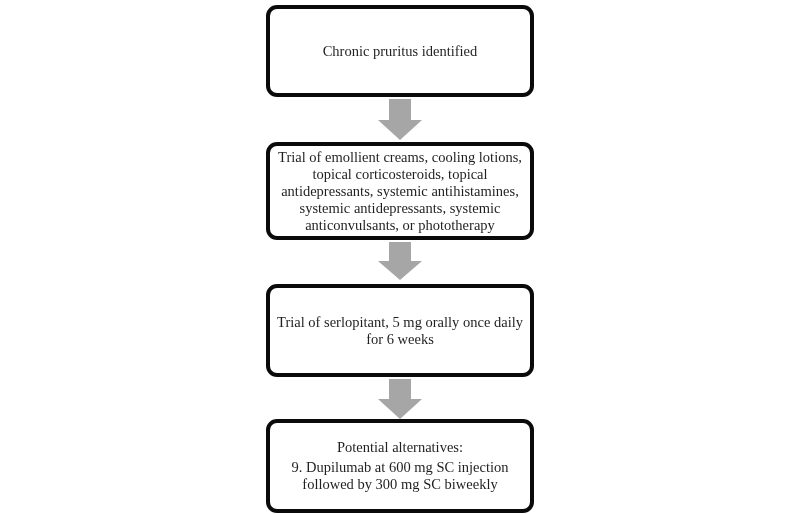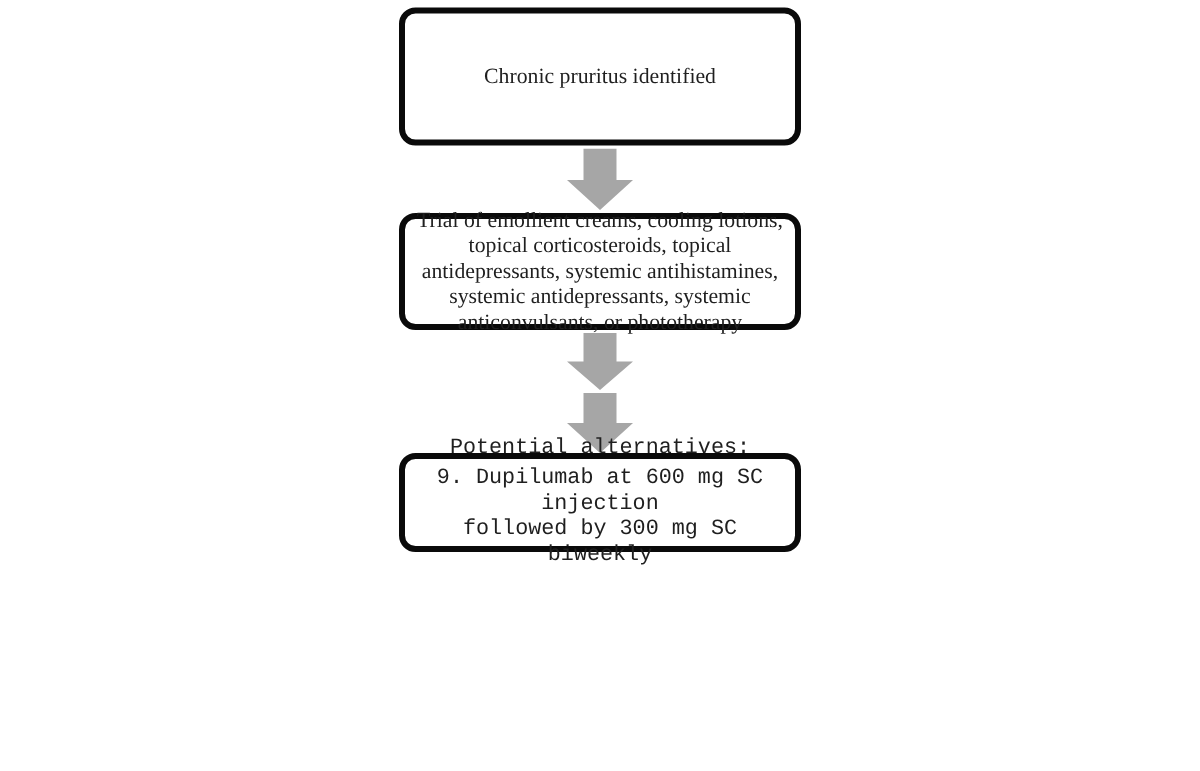--- a/index.html
+++ b/index.html
@@ -33,25 +33,25 @@
     font-size: 14.5px;
     line-height: 17px;
     padding: 2px 4px;
   }
   .box-text {
     white-space: pre-line;
     margin: 1.5px 0;
   }
   .box-1 { height: 92px; margin-top: 5px; }
   .arrow-1 { margin-top: 2px; }
-  .box-2 { height: 78px; margin-top: 2px; }
+  .box-2 { height: 98px; margin-top: 2px; }
   .arrow-2 { margin-top: 2px; }
   .box-3 { height: 93px; margin-top: 4px; }
   .arrow-3 { margin-top: 2px; }
-  .box-4 { height: 66px; margin-top: 0; font-family: Liberation Mono, monospace; }
+  .box-4 { height: 94px; margin-top: 0; }
   .down-arrow { display: block; }
 </style>
 </head>
 <body>
 
 <div class="canvas">
 
   <div class="flow-box box-1">
     <div class="box-text">Chronic pruritus identified</div>
   </div>
@@ -65,20 +65,24 @@
 topical corticosteroids, topical
 antidepressants, systemic antihistamines,
 systemic antidepressants, systemic
 anticonvulsants, or phototherapy</div>
   </div>
 
   <svg class="down-arrow arrow-2" width="44" height="38" viewBox="0 0 44 38" aria-hidden="true">
     <polygon points="11,0 33,0 33,19 44,19 22,38 0,19 11,19" fill="#a6a6a6"></polygon>
   </svg>
 
+  <div class="flow-box box-3">
+    <div class="box-text">Trial of serlopitant, 5 mg orally once daily
+for 6 weeks</div>
+  </div>
 
   <svg class="down-arrow arrow-3" width="44" height="40" viewBox="0 0 44 40" aria-hidden="true">
     <polygon points="11,0 33,0 33,20 44,20 22,40 0,20 11,20" fill="#a6a6a6"></polygon>
   </svg>
 
   <div class="flow-box box-4">
     <div class="box-text">Potential alternatives:</div>
     <div class="box-text">9. Dupilumab at 600 mg SC injection
 followed by 300 mg SC biweekly</div>
   </div>

